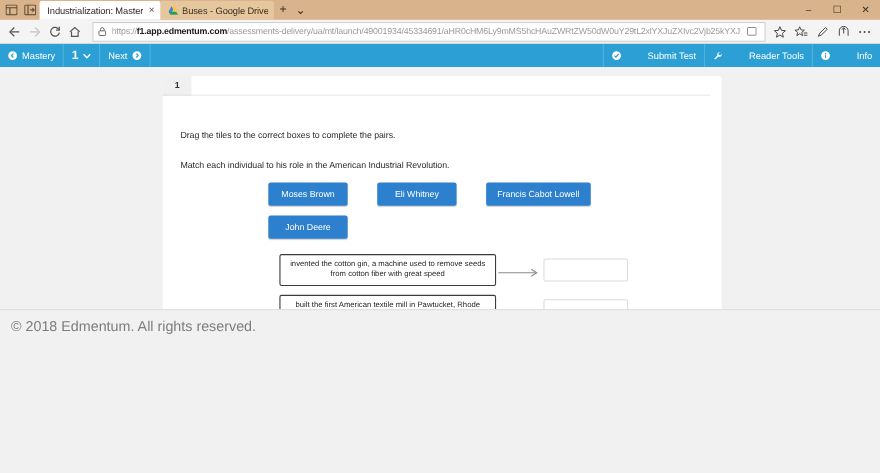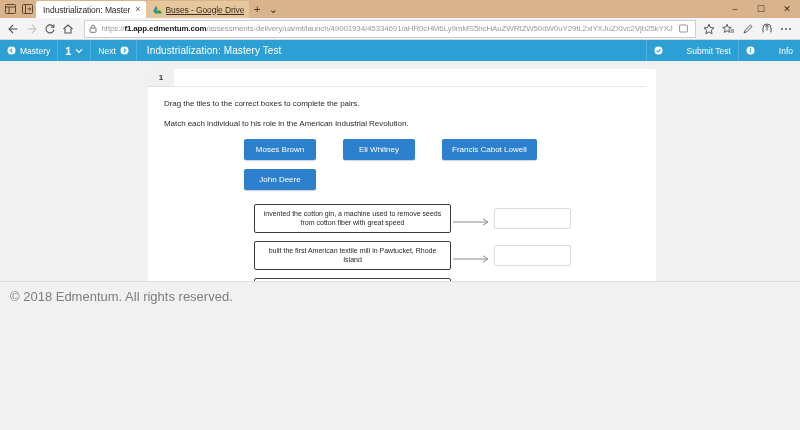--- a/index.html
+++ b/index.html
@@ -32,21 +32,21 @@
   .tab {
     height: 17px;
     display: flex; align-items: center;
     padding: 0 5px 0 7px;
     font-size: 8.5px;
     color: #2a2a2a;
     max-width: 125px;
     position: relative;
   }
   .tab.active { background: #ffffff; border-radius: 2px 2px 0 0; }
-  .tab.inactive { background: #e6c79d; border-radius: 2px 2px 0 0; color: #3a2f20; text-decoration: underline; }
+  .tab.inactive { background: #e6c79d; border-radius: 2px 2px 0 0; color: #3a2f20; }
   .tab-favicon {
     width: 9px; height: 9px; margin-right: 4px; flex: 0 0 auto;
     display: flex; align-items: center; justify-content: center;
   }
   .tab-title {
     white-space: nowrap; overflow: hidden; text-overflow: clip;
     flex: 1 1 auto; letter-spacing: -0.1px;
   }
   .tab-close { margin-left: 5px; font-size: 9px; color: #555; line-height: 1; }
   .newtab, .tabmenu {
@@ -145,21 +145,21 @@
     display: flex; align-items: center; justify-content: center;
     font-size: 8px; font-weight: bold; color: #333;
   }
   .qtab-rule {
     position: absolute; left: 26px; top: 17px; right: 10px;
     height: 1px; background: #e8e8e8;
   }
 
   .qbody { position: absolute; left: 0; top: 18px; right: 0; bottom: 0; padding: 12px 16px 0 16px; }
   .instr {
-    font-size: 8px; color: #2b2b2b; margin-bottom: 11px; letter-spacing: -0.05px;
+    font-size: 8px; color: #2b2b2b; margin-bottom: 11px; letter-spacing: -0.05px; margin-top: 19px;
   }
 
   .tilerow { display: flex; gap: 27px; margin-bottom: 9px; padding-left: 80px; }
   .tile {
     background: #2d80cd;
     color: #ffffff;
     font-size: 8px;
     border-radius: 2px;
     padding: 6px 10px;
     text-align: center;
@@ -364,35 +364,42 @@
     <div class="tb-group">
       <span>Next</span>
       <span class="tb-icon">
         <svg width="9" height="9" viewBox="0 0 9 9">
             <circle cx="4.5" cy="4.5" r="4" fill="#fff"></circle>
             <polyline points="3.8,2.7 5.6,4.5 3.8,6.3" fill="none" stroke="#2c9fd4" stroke-width="1.1"></polyline>
           </svg>
       </span>
     </div>
 
-    <div class="tb-title">Industrialization: Mastery Test</div>
 
     <div class="tb-right">
       <div class="tb-group">
         <span class="tb-icon">
           <svg width="9" height="9" viewBox="0 0 9 9">
               <circle cx="4.5" cy="4.5" r="4" fill="#fff"></circle>
               <polyline points="2.6,4.6 3.9,5.9 6.4,3.1" fill="none" stroke="#2c9fd4" stroke-width="1.1"></polyline>
             </svg>
         </span>
         <span>Submit Test</span>
       </div>
       <div class="tb-group">
         <span class="tb-icon">
           <svg width="9" height="9" viewBox="0 0 9 9">
+              <path d="M6.6 1.2a2.3 2.3 0 0 0-2.4 3.2L1.3 7.3l0.9 0.9 2.9-2.9a2.3 2.3 0 0 0 3.2-2.4L7 4.2 5.4 3.9 5.1 2.3Z" fill="#fff"></path>
+            </svg>
+        </span>
+        <span>Reader Tools</span>
+      </div>
+      <div class="tb-group">
+        <span class="tb-icon">
+          <svg width="9" height="9" viewBox="0 0 9 9">
               <circle cx="4.5" cy="4.5" r="4" fill="#fff"></circle>
               <rect x="4" y="3.8" width="1" height="2.8" fill="#2c9fd4"></rect>
               <rect x="4" y="2.2" width="1" height="1.1" fill="#2c9fd4"></rect>
             </svg>
         </span>
         <span>Info</span>
       </div>
     </div>
   </div>
 

